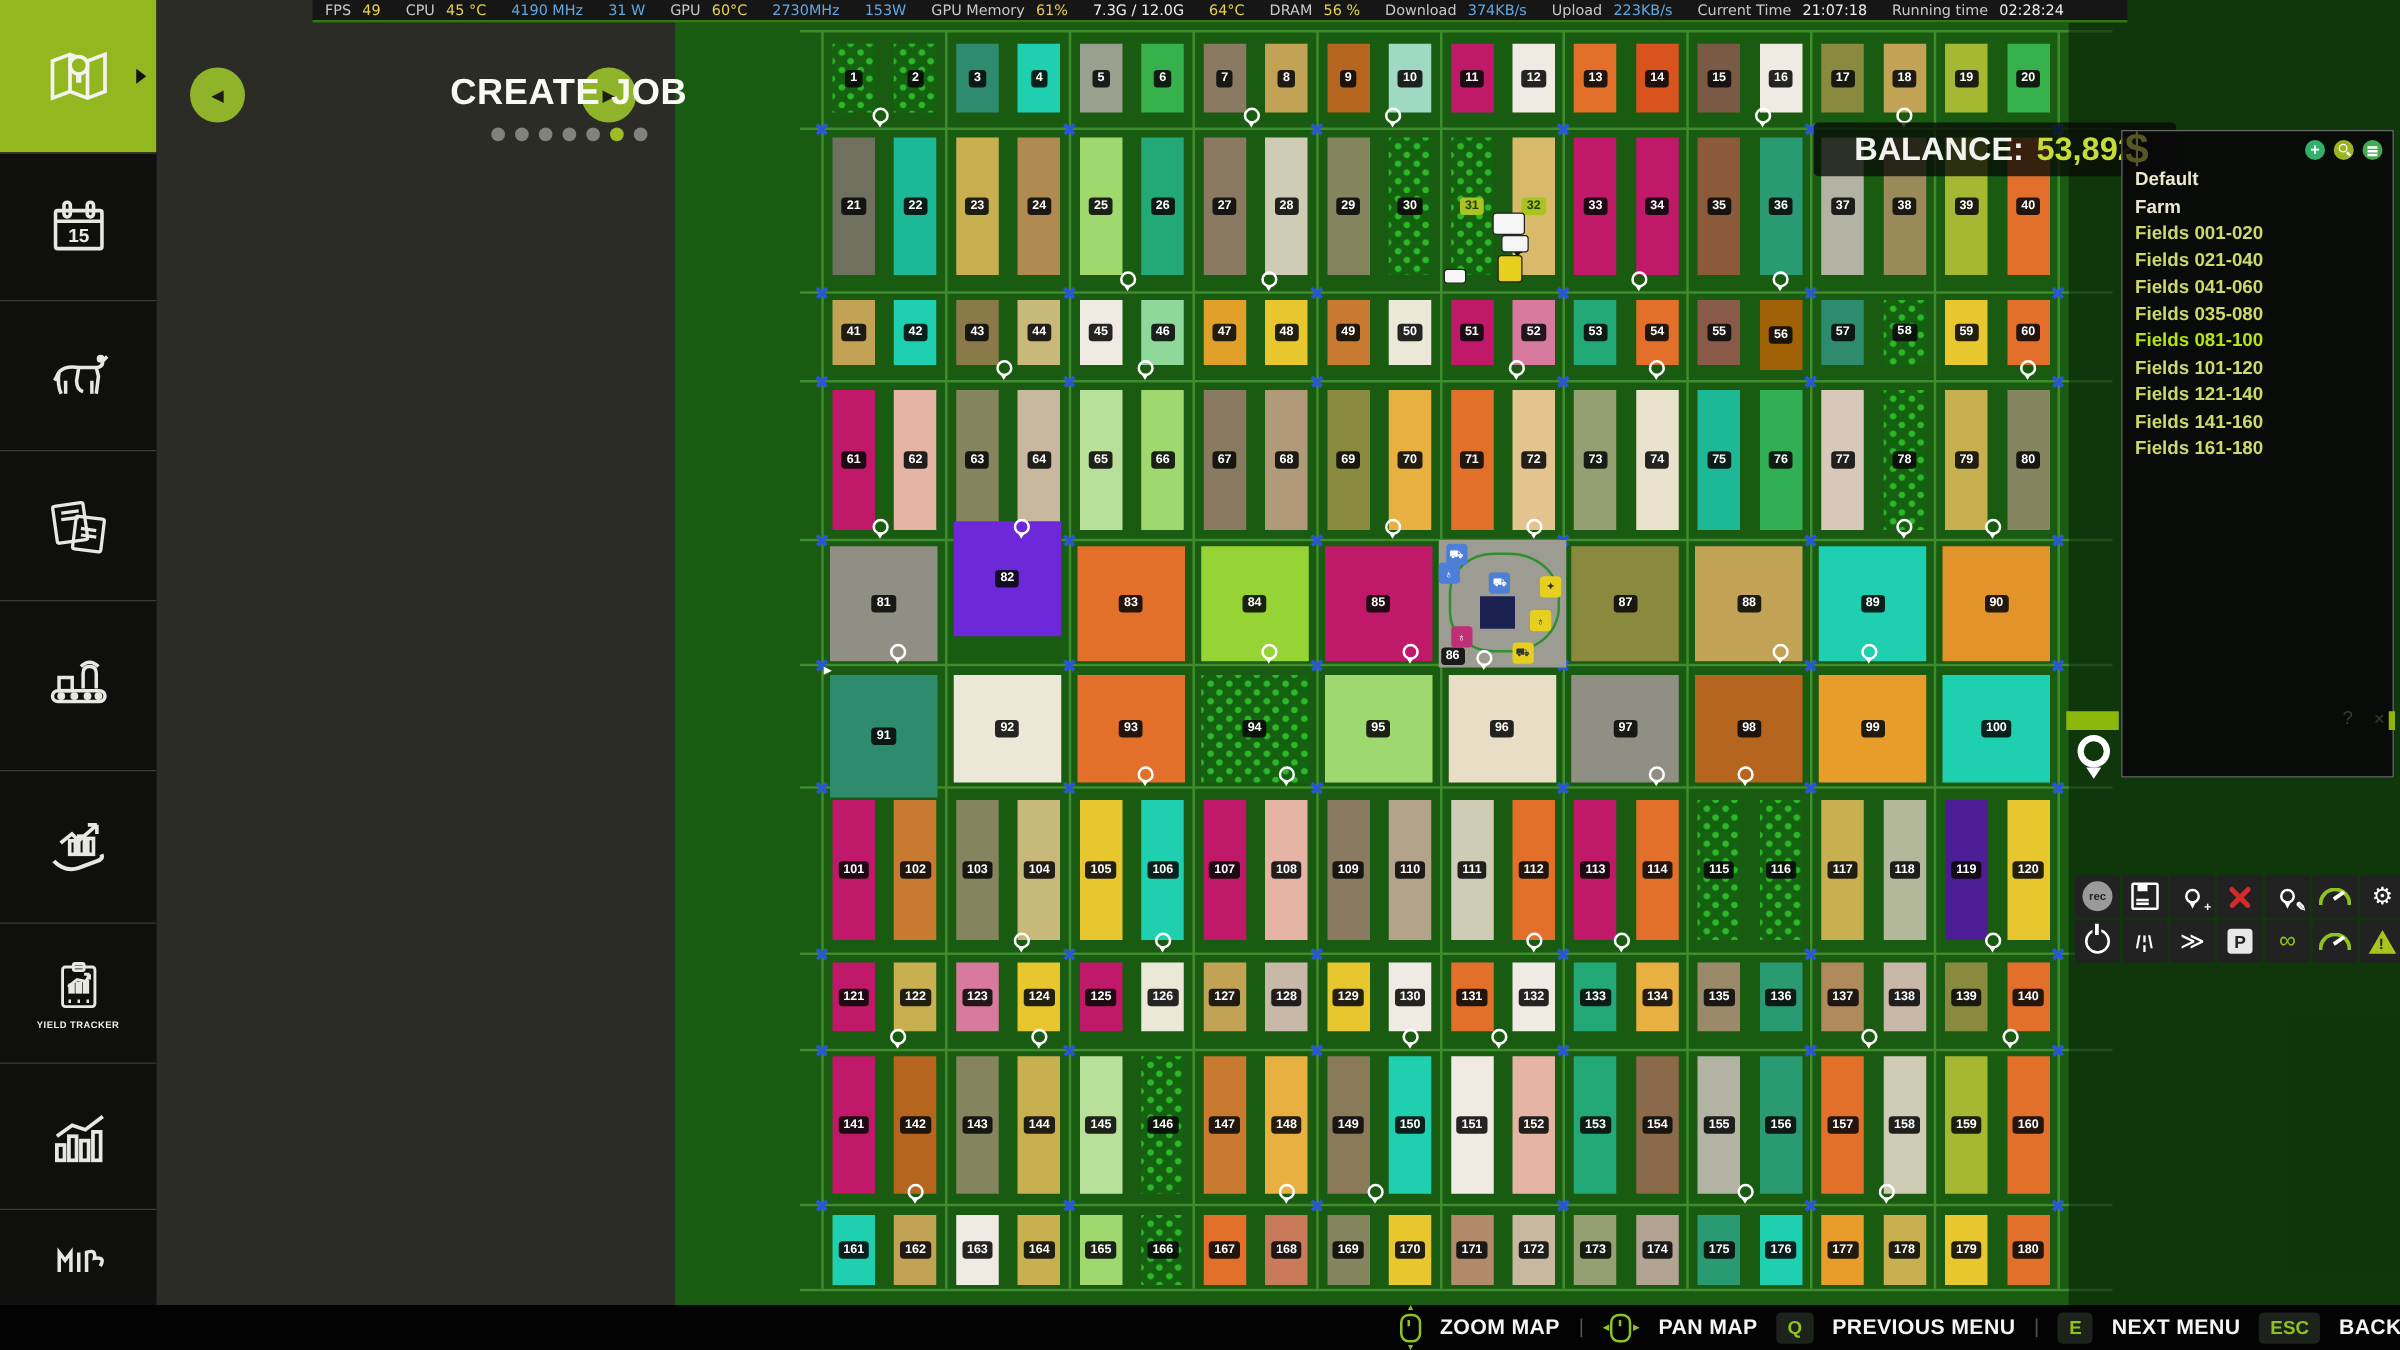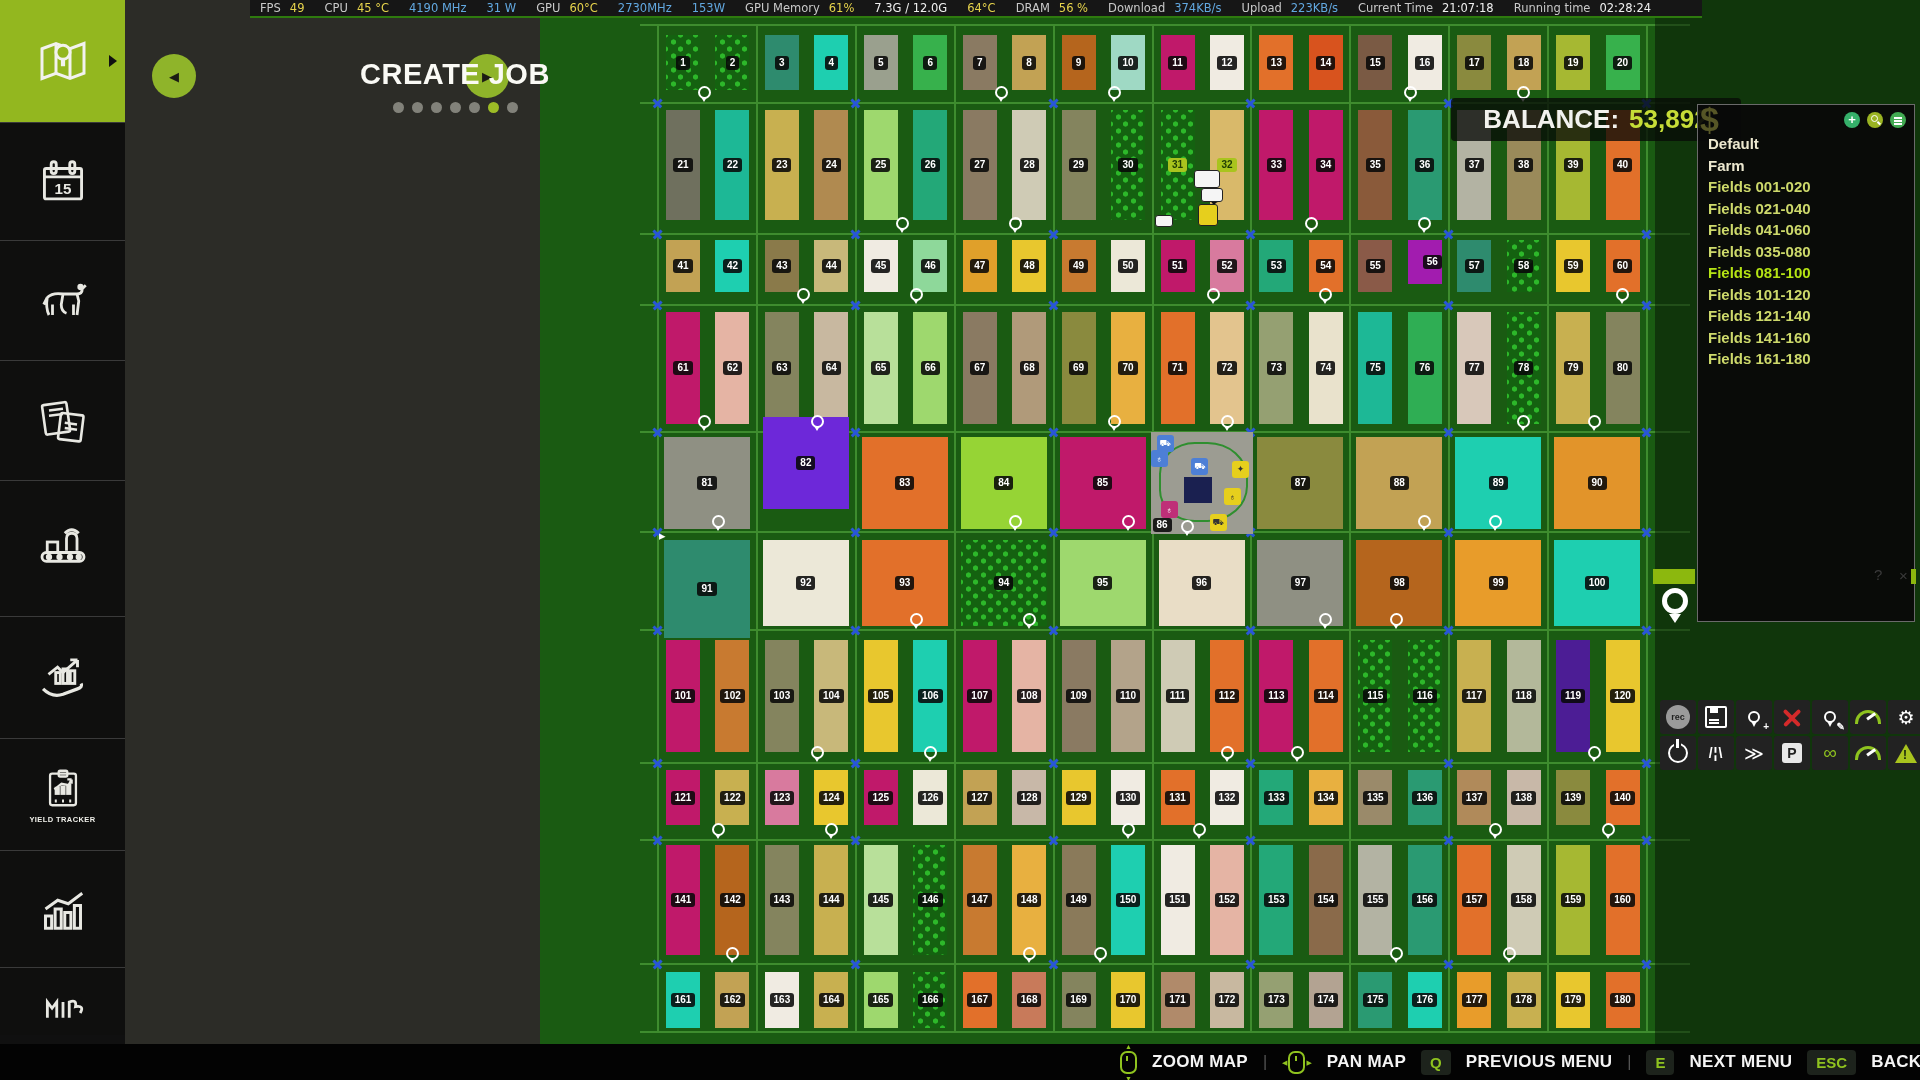--- a/index.html
+++ b/index.html
@@ -332,27 +332,27 @@
     </div>
     <div class="field" style="left: 719.4px; top: 240px; width: 34px; height: 52px; background: rgb(35, 168, 120);">
       <span class="badge">53</span>
     </div>
     <div class="field" style="left: 768.85px; top: 240px; width: 34px; height: 52px; background: rgb(226, 112, 42);">
       <span class="badge">54</span>
     </div>
     <div class="field" style="left: 818.3px; top: 240px; width: 34px; height: 52px; background: rgb(138, 90, 72);">
       <span class="badge">55</span>
     </div>
-    <div class="field" style="left: 867.75px; top: 240px; width: 34px; height: 44px; background: #a21caf; justify-content: flex-end;">
+    <div class="field" style="left: 867.75px; top: 240px; width: 34px; height: 56px; background: #a16207;">
       <span class="badge">56</span>
     </div>
     <div class="field" style="left: 917.2px; top: 240px; width: 34px; height: 52px; background: rgb(46, 139, 110);">
       <span class="badge">57</span>
     </div>
-    <div class="field oc" style="left: 966.65px; top: 240px; width: 34px; height: 52px;">
+    <div class="field oc" style="left: 966.65px; top: 240px; width: 34px; height: 52px; font-family: Liberation Mono, monospace;">
       <span class="badge">58</span>
     </div>
     <div class="field" style="left: 1016.1px; top: 240px; width: 34px; height: 52px; background: rgb(232, 199, 46);">
       <span class="badge">59</span>
     </div>
     <div class="field" style="left: 1065.55px; top: 240px; width: 34px; height: 52px; background: rgb(226, 112, 42);">
       <span class="badge">60</span>
     </div>
     <div class="field" style="left: 126px; top: 312px; width: 34px; height: 112px; background: rgb(192, 25, 106);">
       <span class="badge">61</span>

